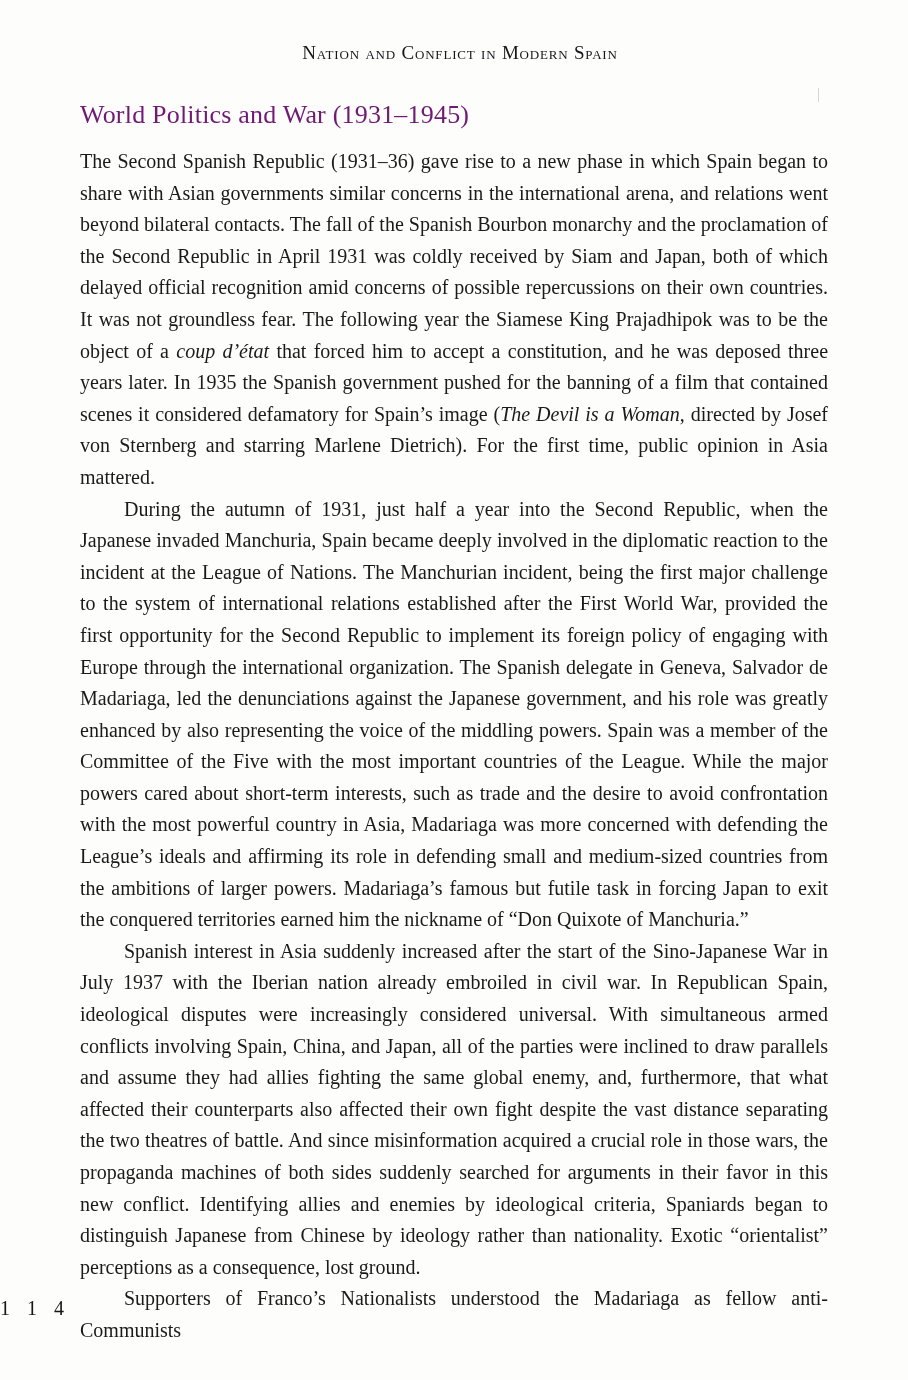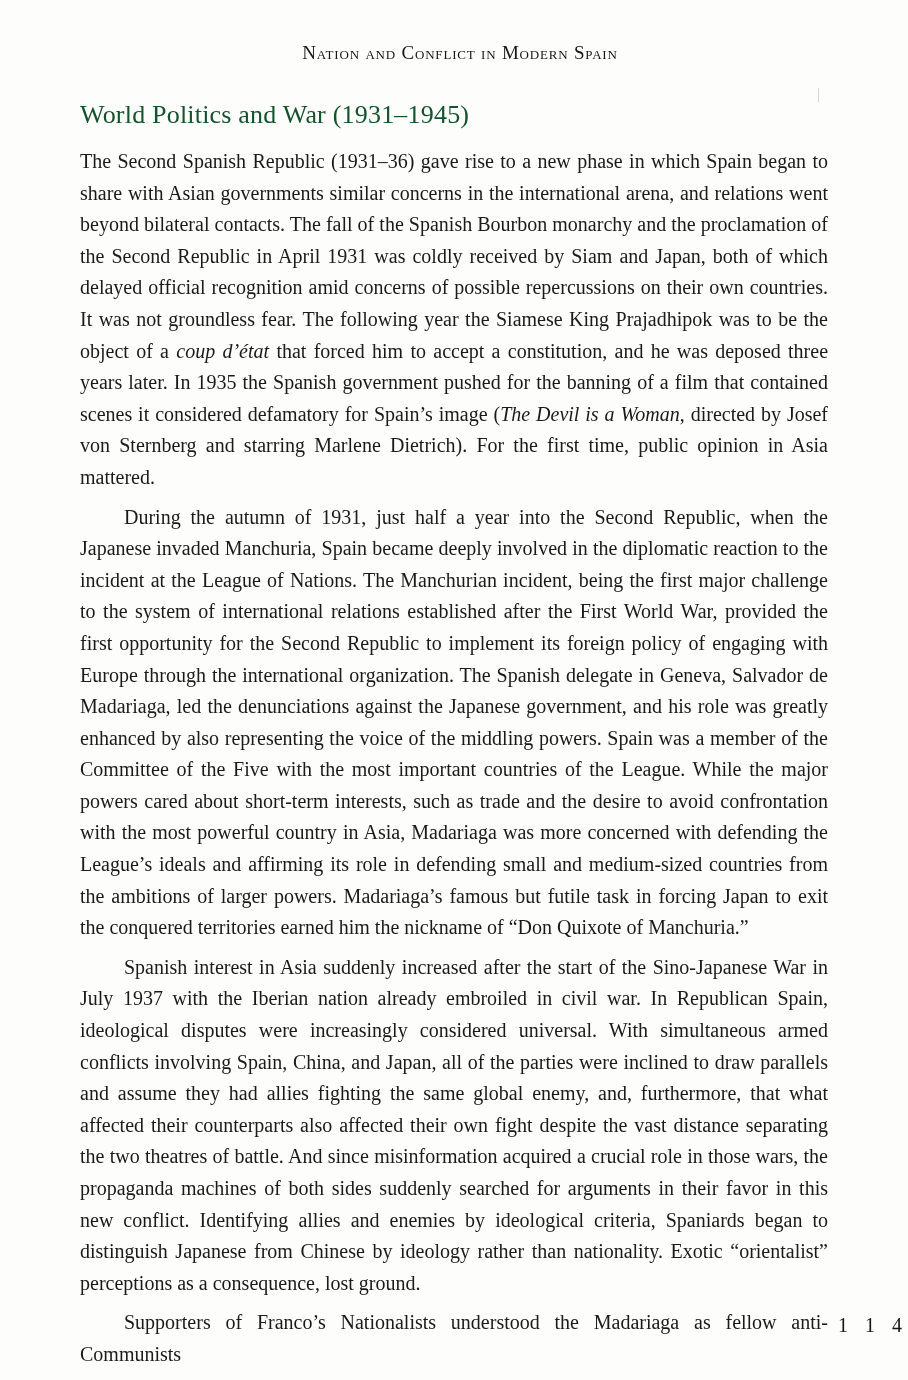--- a/index.html
+++ b/index.html
@@ -38,41 +38,40 @@
     position: absolute;
     top: 100px;
     left: 80px;
     width: 748px;
   }
   .section-title {
     font-size: 26px;
     font-weight: normal;
     margin: 0 0 16px 0;
     letter-spacing: 0.2px;
-    color: #14532d;
+    color: #701a75;
   }
   p.body-para {
     font-size: 20px;
     line-height: 31.6px;
     text-align: justify;
     margin: 0;
     text-indent: 0;
     hyphens: manual;
   }
   p.indented {
     text-indent: 44px;
-    margin-top: 8px;
   }
   .italic { font-style: italic; }
   .folio {
     position: absolute;
-    bottom: 43px;
+    bottom: 60px;
     left: 0;
     width: 908px;
-    text-align: right;
+    text-align: left;
     font-size: 20px;
     letter-spacing: 6px;
     color: #161616;
   }
   .edge-mark {
     position: absolute;
     top: 88px;
     left: 818px;
     width: 1px;
     height: 14px;

